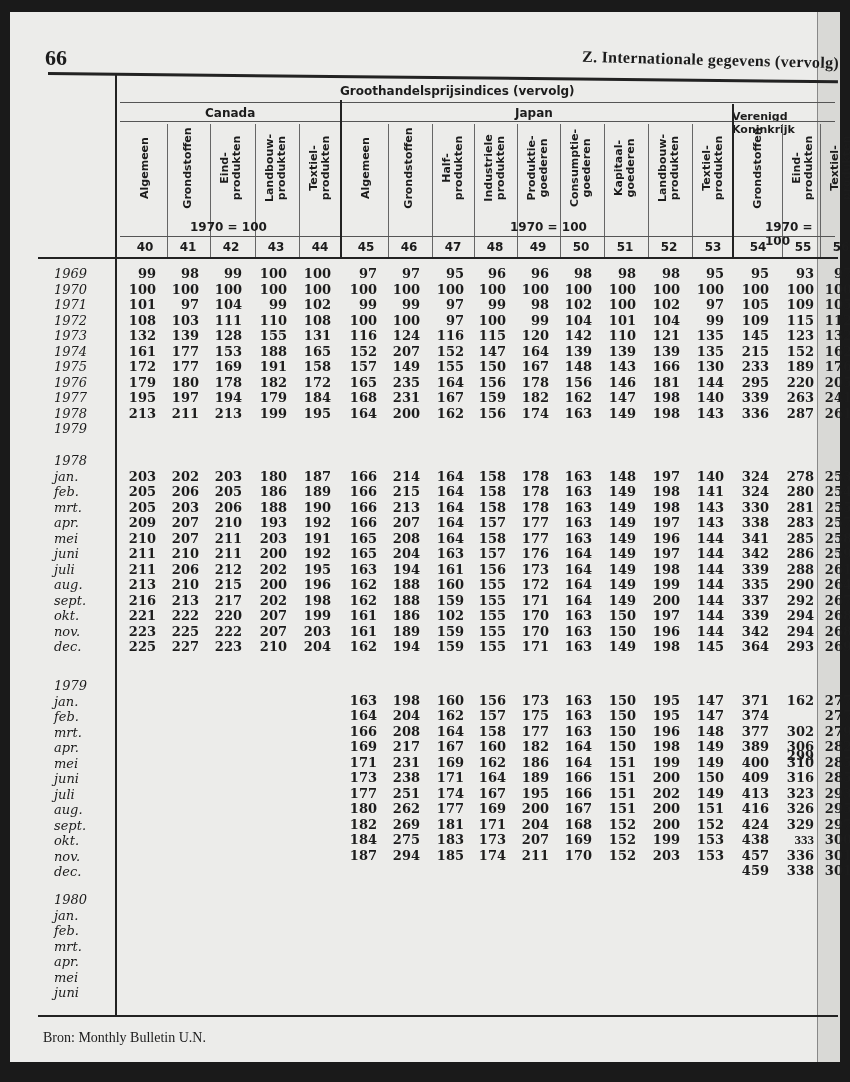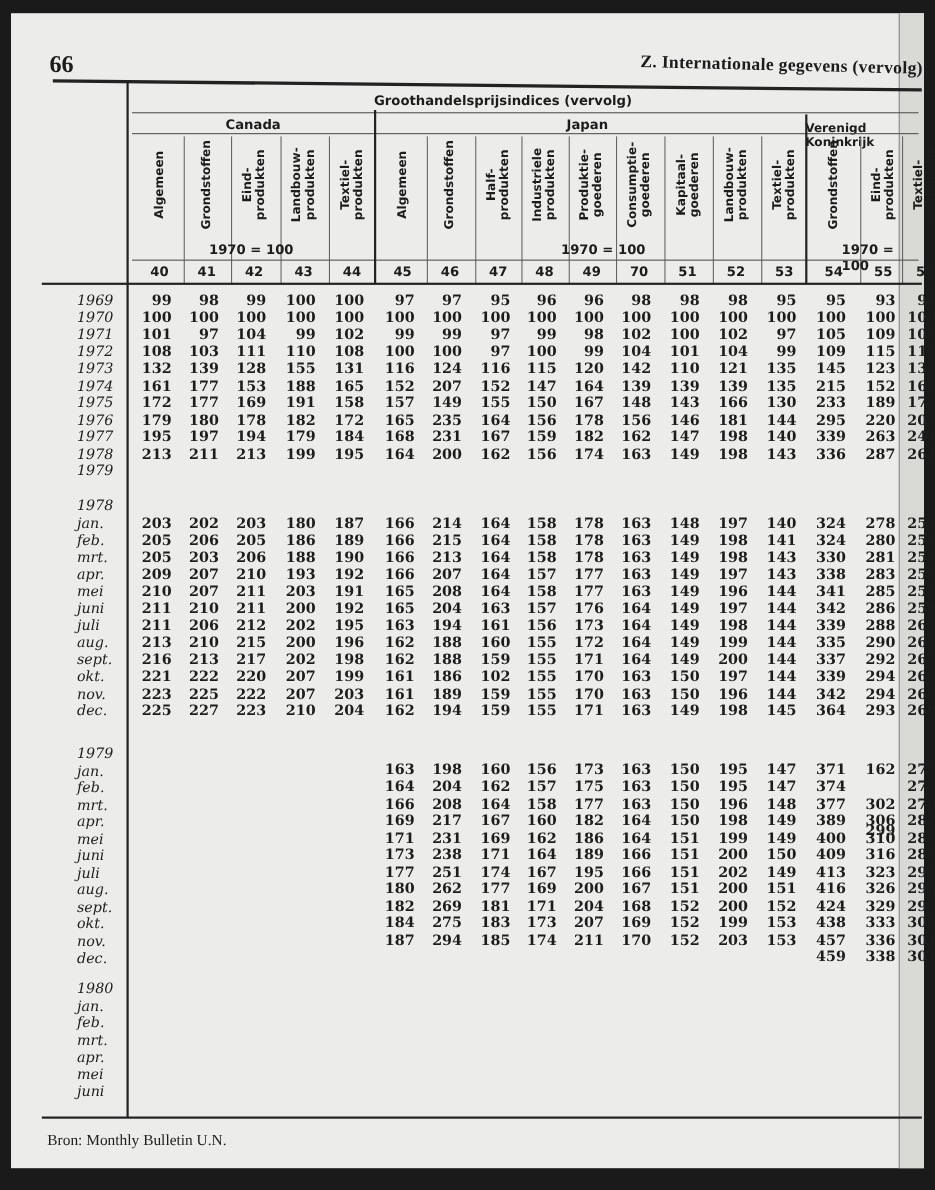--- a/index.html
+++ b/index.html
@@ -15,21 +15,21 @@
   .hdr-group { position:absolute; top:72px; left:330px; font-weight:bold; font-size:12px; }
   .hdr-line { position:absolute; height:1px; background:#555; }
   .country { position:absolute; font-size:12px; font-weight:bold; }
   .vsep { position:absolute; width:1px; background:#666; }
   .vsep.thick { width:2px; background:#222; }
   .colhdr { position:absolute; top:108px; height:95px; width:34px; display:flex; align-items:center; justify-content:center; }
   .colhdr span { display:block; transform:rotate(-90deg); white-space:pre; text-align:center; font-size:11px; line-height:12px; font-weight:bold; }
   .base { position:absolute; top:208px; font-size:12px; font-weight:bold; }
   .colnum { position:absolute; top:228px; width:40px; text-align:center; font-size:12px; font-weight:bold; }
   .num-row-line { position:absolute; top:245px; height:2px; background:#222; }
-  .rowlabel { position:absolute; left:44px; width:60px; font-style:italic; font-size:13px; line-height:15.5px; font-family:"DejaVu Serif", serif;margin-left:16px; }
+  .rowlabel { position:absolute; left:44px; width:60px; font-style:italic; font-size:13px; line-height:15.5px; font-family:"DejaVu Serif", serif; }
   .cell { position:absolute; width:42px; text-align:right; font-size:13px; font-weight:bold; line-height:15.5px; font-family:"DejaVu Serif", serif; }
   .source { position:absolute; left:33px; top:1018px; font-family:"Liberation Serif", serif; font-size:14px; }
 </style>
 </head>
 <body>
 
 <div class="page">
   <div class="page-right-strip"></div>
   <div class="pnum">66</div>
   <div class="ptitle">Z.  Internationale gegevens (vervolg)</div>
@@ -132,21 +132,21 @@
         <div class="colnum" style="left: 115px;">40</div>
         <div class="colnum" style="left: 158px;">41</div>
         <div class="colnum" style="left: 201px;">42</div>
         <div class="colnum" style="left: 246px;">43</div>
         <div class="colnum" style="left: 290px;">44</div>
         <div class="colnum" style="left: 336px;">45</div>
         <div class="colnum" style="left: 379px;">46</div>
         <div class="colnum" style="left: 423px;">47</div>
         <div class="colnum" style="left: 465px;">48</div>
         <div class="colnum" style="left: 508px;">49</div>
-        <div class="colnum" style="left: 551px;">70</div>
+        <div class="colnum" style="left: 551px;">50</div>
         <div class="colnum" style="left: 595px;">51</div>
         <div class="colnum" style="left: 639px;">52</div>
         <div class="colnum" style="left: 683px;">53</div>
         <div class="colnum" style="left: 728px;">54</div>
         <div class="colnum" style="left: 773px;">55</div>
         <div class="colnum" style="left: 811px;">56</div>
       </div>
     <div class="num-row-line" style="left:28px; width:800px;"></div>
   </div>
 
@@ -784,21 +784,21 @@
         <div class="cell" style="left: 325px; top: 820px;">184</div>
         <div class="cell" style="left: 368px; top: 820px;">275</div>
         <div class="cell" style="left: 412px; top: 820px;">183</div>
         <div class="cell" style="left: 454px; top: 820px;">173</div>
         <div class="cell" style="left: 497px; top: 820px;">207</div>
         <div class="cell" style="left: 540px; top: 820px;">169</div>
         <div class="cell" style="left: 584px; top: 820px;">152</div>
         <div class="cell" style="left: 628px; top: 820px;">199</div>
         <div class="cell" style="left: 672px; top: 820px;">153</div>
         <div class="cell" style="left: 717px; top: 820px;">438</div>
-        <div class="cell" style="left: 762px; top: 820px;">333</div>
+        <div class="cell" style="left: 762px; top: 820px; font-family: Liberation Serif, serif;">333</div>
         <div class="cell" style="left: 800px; top: 820px;">300</div>
       </div>
       <div class="rowlabel" style="top: 836.5px;">nov.</div>
       <div>
         <div class="cell" style="left: 104px; top: 835.5px;"></div>
         <div class="cell" style="left: 147px; top: 835.5px;"></div>
         <div class="cell" style="left: 190px; top: 835.5px;"></div>
         <div class="cell" style="left: 235px; top: 835.5px;"></div>
         <div class="cell" style="left: 279px; top: 835.5px;"></div>
         <div class="cell" style="left: 325px; top: 835.5px;">187</div>

